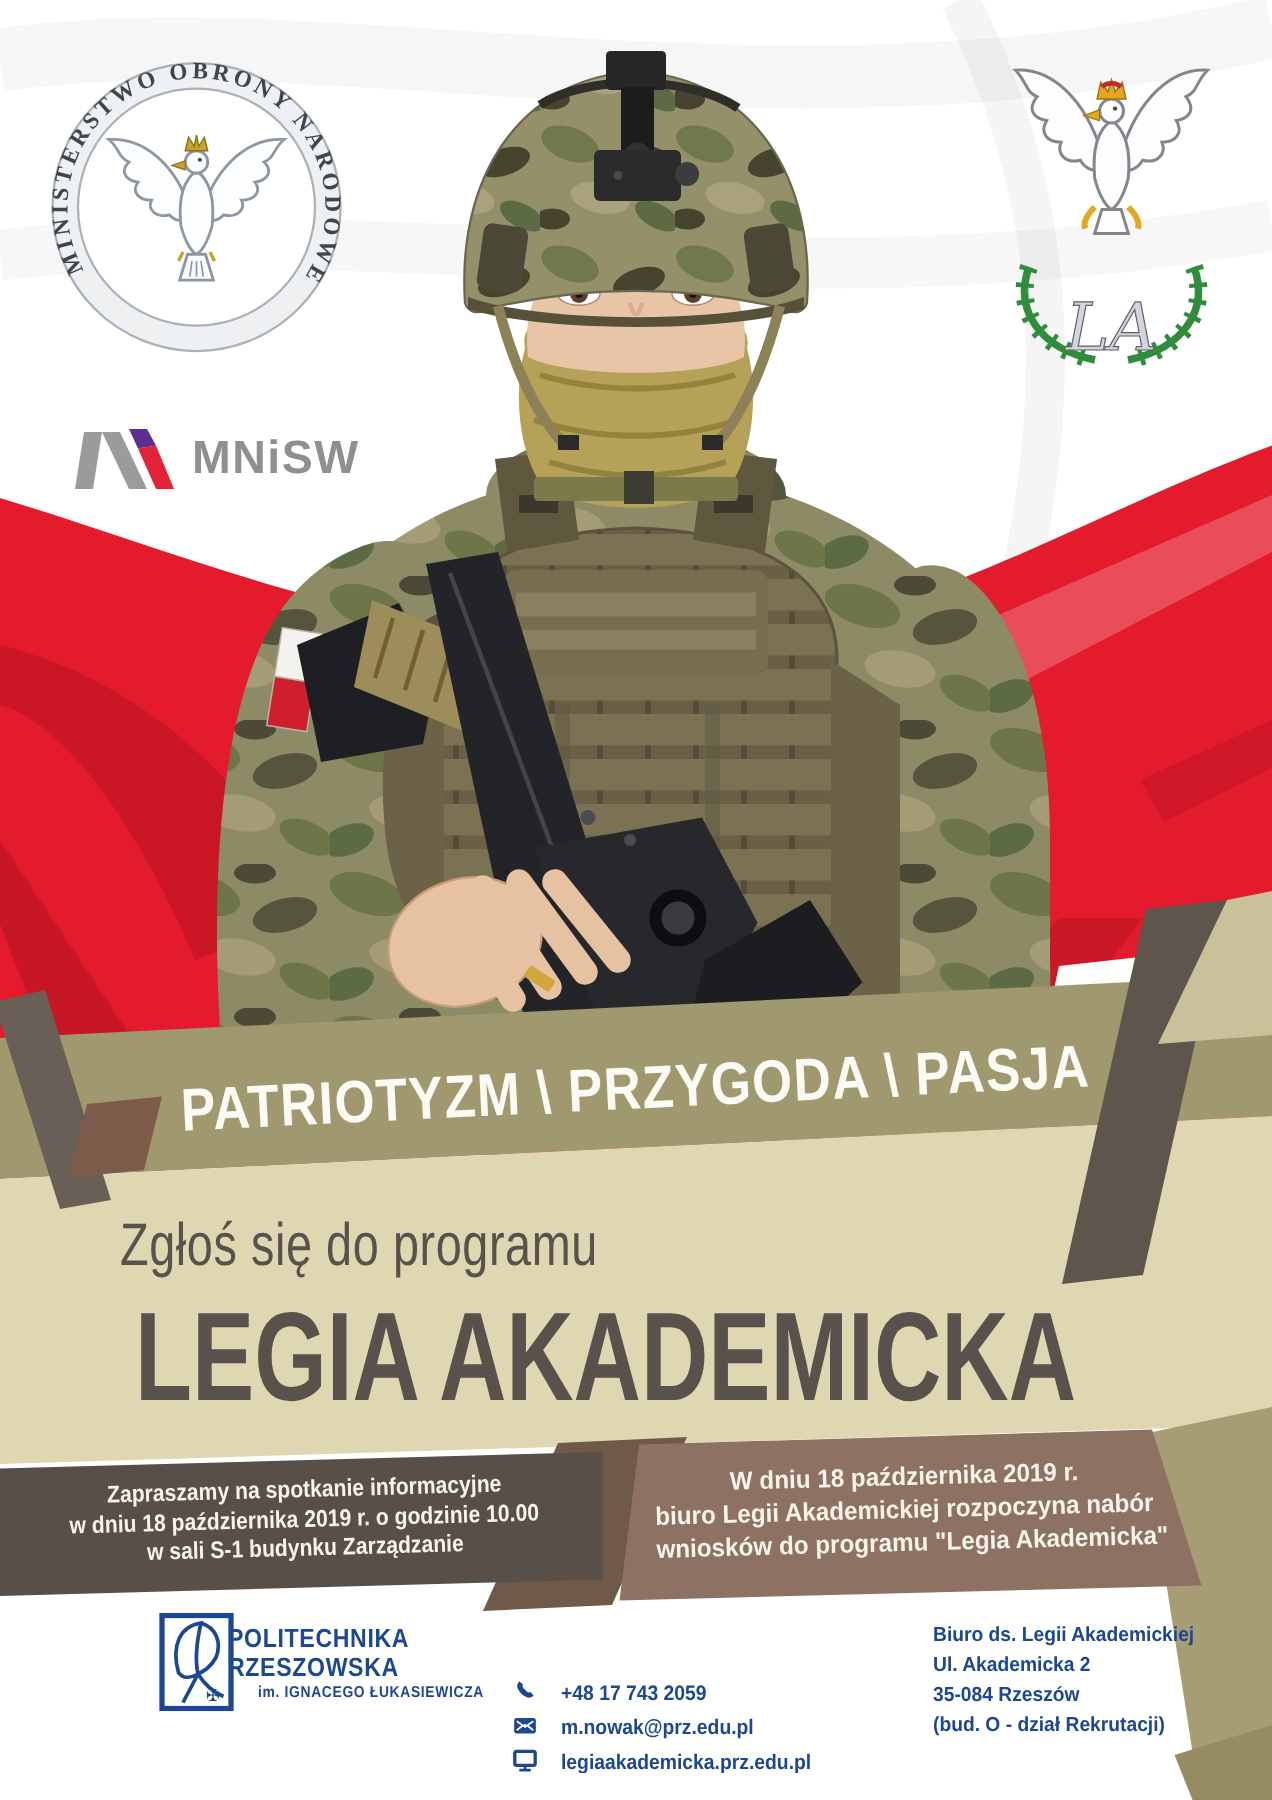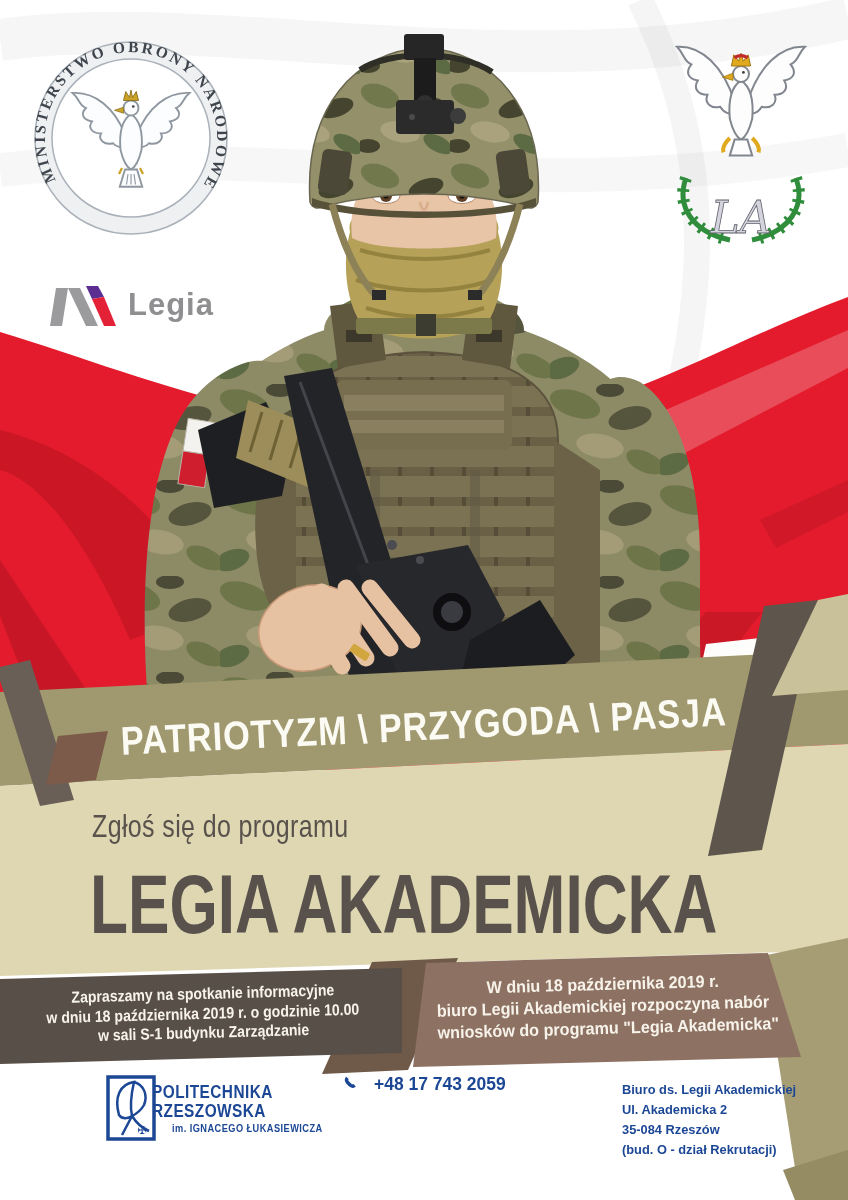--- a/index.html
+++ b/index.html
@@ -2,34 +2,34 @@
 <html><head>
 <meta charset="utf-8">
 <style>
   html,body{margin:0;padding:0;background:#fff;}
   body{width:848px;height:1200px;position:relative;overflow:hidden;font-family:"Liberation Sans",sans-serif;}
   .abs{position:absolute;}
   svg{display:block;}
   
   .slogan{left:0;top:704px;width:848px;text-align:center;transform:rotate(-2.8deg);color:#fbfaf3;font-weight:700;font-size:40px;letter-spacing:1px;white-space:nowrap;}
   .slogan .cond{display:inline-block;transform:scaleX(.86);transform-origin:center;}
-  .headline-intro{left:92px;top:808px;font-size:32px;color:#59524c;white-space:nowrap;}
+  .headline-intro{left:80px;top:808px;font-size:40px;color:#59524c;white-space:nowrap;}
   .headline-intro .cond{display:inline-block;transform:scaleX(.78);transform-origin:0 50%;letter-spacing:.5px;}
   .headline-title{left:90px;top:856px;font-size:84px;font-weight:700;color:#59524c;white-space:nowrap;}
   .headline-title .cond{display:inline-block;transform:scaleX(.74);transform-origin:0 50%;}
   .banner-text{color:#f7f3ea;text-align:center;font-weight:600;}
   .banner-left-text{left:8px;top:984px;width:390px;transform:rotate(-1.6deg);font-size:16px;line-height:19.5px;}
   .banner-left-text .cond{display:inline-block;transform:scaleX(.88);transform-origin:center;white-space:nowrap;}
   .banner-right-text{left:428px;top:974px;width:350px;transform:rotate(-1.6deg);font-size:17px;line-height:22px;}
   .banner-right-text .cond{display:inline-block;transform:scaleX(.95);transform-origin:center;white-space:nowrap;}
   .navy{color:#1c4795;}
   .uni-name{left:152px;top:1083px;font-weight:800;font-size:17.5px;line-height:19px;}
   .uni-name .cond{display:inline-block;transform:scaleX(.88);transform-origin:0 50%;letter-spacing:.5px;white-space:nowrap;}
   .uni-sub{font-size:10.5px;line-height:15px;font-weight:700;letter-spacing:.2px;padding-left:20px;}
-  .contact{left:340px;top:1072px;font-size:19px;font-weight:700;}
+  .contact{left:340px;top:1116px;font-size:14px;font-weight:700;}
   .contact-row{display:flex;align-items:center;height:23px;}
   .contact-row .ic{width:20px;height:17px;margin-right:14px;flex:0 0 auto;}
   .contact-row .txt{display:inline-block;transform:scaleX(.92);transform-origin:0 50%;white-space:nowrap;}
   .address{left:594px;top:1080px;font-size:13.5px;font-weight:700;line-height:20px;margin-left:28px;}
   .address .cond{display:inline-block;transform:scaleX(.95);transform-origin:0 50%;white-space:nowrap;}
   .mnisw-label{left:128px;top:287px;font-size:31px;font-weight:700;color:#8f8f91;letter-spacing:1px;}
 </style>
 </head>
 <body>
 
@@ -221,21 +221,21 @@
   </g>
   <text x="93" y="205" text-anchor="middle" font-family="DejaVu Serif" ,serif="" font-style="italic" font-size="44" fill="#d4d4de" stroke="#62626c" stroke-width="0.8">LA</text>
 </svg>
 
 <svg class="abs" style="left:42px;top:280px" width="76" height="50" viewBox="0 0 76 50">
   <polygon points="8,46 14,8 26,8 20,46" fill="#9b9b9d"></polygon>
   <polygon points="26,8 38,8 56,46 44,46" fill="#9b9b9d"></polygon>
   <polygon points="44,6 56,6 62,17 50,19" fill="#5c2e91"></polygon>
   <polygon points="50,19 62,17 74,46 62,46" fill="#e32238"></polygon>
 </svg>
-<div class="abs mnisw-label">Legia</div>
+<div class="abs mnisw-label">MNiSW</div>
 
 <div class="abs slogan"><span class="cond">PATRIOTYZM \ PRZYGODA \ PASJA</span></div>
 
 <div class="abs headline-intro"><span class="cond">Zgłoś się do programu</span></div>
 <div class="abs headline-title"><span class="cond">LEGIA AKADEMICKA</span></div>
 
 <div class="abs banner-text banner-left-text">
   <div><span class="cond">Zapraszamy na spotkanie informacyjne</span></div>
   <div><span class="cond">w dniu 18 października 2019 r. o godzinie 10.00</span></div>
   <div><span class="cond">w sali S-1 budynku Zarządzanie</span></div>
@@ -261,20 +261,35 @@
   <div class="uni-sub"><span class="cond">im. IGNACEGO ŁUKASIEWICZA</span></div>
 </div>
 
 <div class="abs navy contact">
   <div class="contact-row">
     <svg class="ic" viewBox="0 0 20 20">
         <path d="M5.6,2.2 C4,3.8 3.4,6 4.2,7.6 C5.8,10.9 8.1,13.2 11.4,14.8 C13,15.6 15.2,15 16.8,13.4 L14.2,10.6 C13.4,11.1 12.3,11 11.6,10.3 L8.7,7.4 C8,6.7 7.9,5.6 8.4,4.8 Z" fill="#1c4795"></path>
       </svg>
     <span class="txt">+48 17 743 2059</span>
   </div>
+  <div class="contact-row">
+    <svg class="ic" viewBox="0 0 20 20">
+        <rect x="1.5" y="4" width="17" height="12" rx="2" fill="#1c4795"></rect>
+        <path d="M3.5,6.5 L10,11 L16.5,6.5 M3.5,13.5 L8,10 M16.5,13.5 L12,10" stroke="#ffffff" stroke-width="1.4" fill="none"></path>
+        <circle cx="10" cy="10" r="1.3" fill="#ffffff"></circle>
+      </svg>
+    <span class="txt">m.nowak@prz.edu.pl</span>
+  </div>
+  <div class="contact-row">
+    <svg class="ic" viewBox="0 0 20 20">
+        <rect x="2" y="3" width="16" height="11" rx="1.5" fill="none" stroke="#1c4795" stroke-width="2.6"></rect>
+        <path d="M10,14.5 L10,17 M5.5,17.8 L14.5,17.8" stroke="#1c4795" stroke-width="2.2" fill="none"></path>
+      </svg>
+    <span class="txt">legiaakademicka.prz.edu.pl</span>
+  </div>
 </div>
 
 <div class="abs navy address">
   <div><span class="cond">Biuro ds. Legii Akademickiej</span></div>
   <div><span class="cond">Ul. Akademicka 2</span></div>
   <div><span class="cond">35-084 Rzeszów</span></div>
   <div><span class="cond">(bud. O - dział Rekrutacji)</span></div>
 </div>
 
 </body></html>

